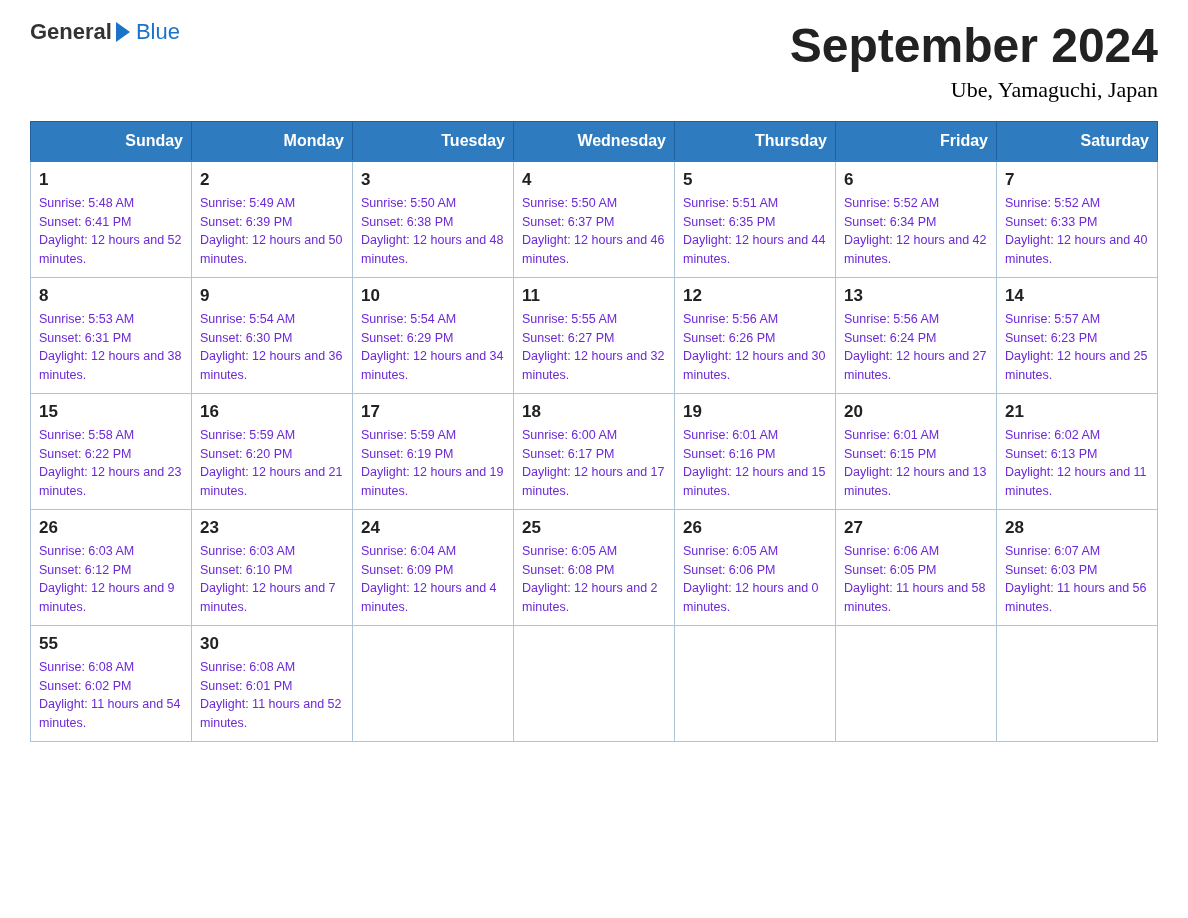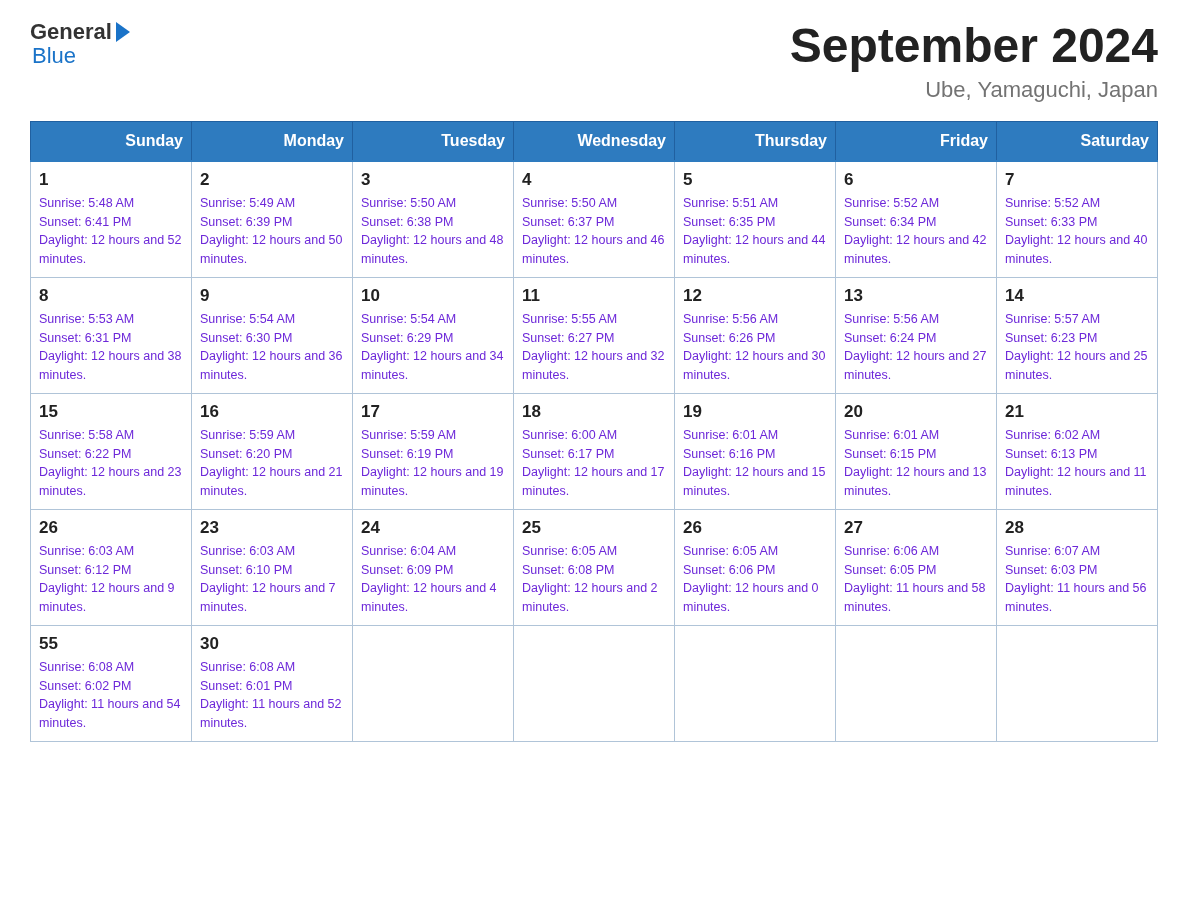--- a/index.html
+++ b/index.html
@@ -37,42 +37,43 @@
       width: 0;
       height: 0;
       border-left: 14px solid #1a73c8;
       border-top: 10px solid transparent;
       border-bottom: 10px solid transparent;
       margin: 0 4px;
       display: inline-block;
     }
     .logo-block {
       display: flex;
-      flex-direction: column;
+      flex-direction: row;
       line-height: 1.1;
     }
     .logo-line1 {
       display: flex;
       align-items: center;
     }
     .title-block {
       text-align: right;
     }
     .title-block h1 {
       font-size: 48px;
       font-weight: 700;
       color: #222;
       line-height: 1.1;
       text-align: center;
     }
     .title-block h2 {
       font-size: 22px;
       font-weight: 400;
-      color: #737373;
+      color: #000000;
       margin-top: 4px;
+      font-family: Liberation Serif, serif;
     }
 
     
     .calendar-table {
       width: 100%;
       border-collapse: collapse;
       table-layout: fixed;
     }
 
     .calendar-table thead tr th {

